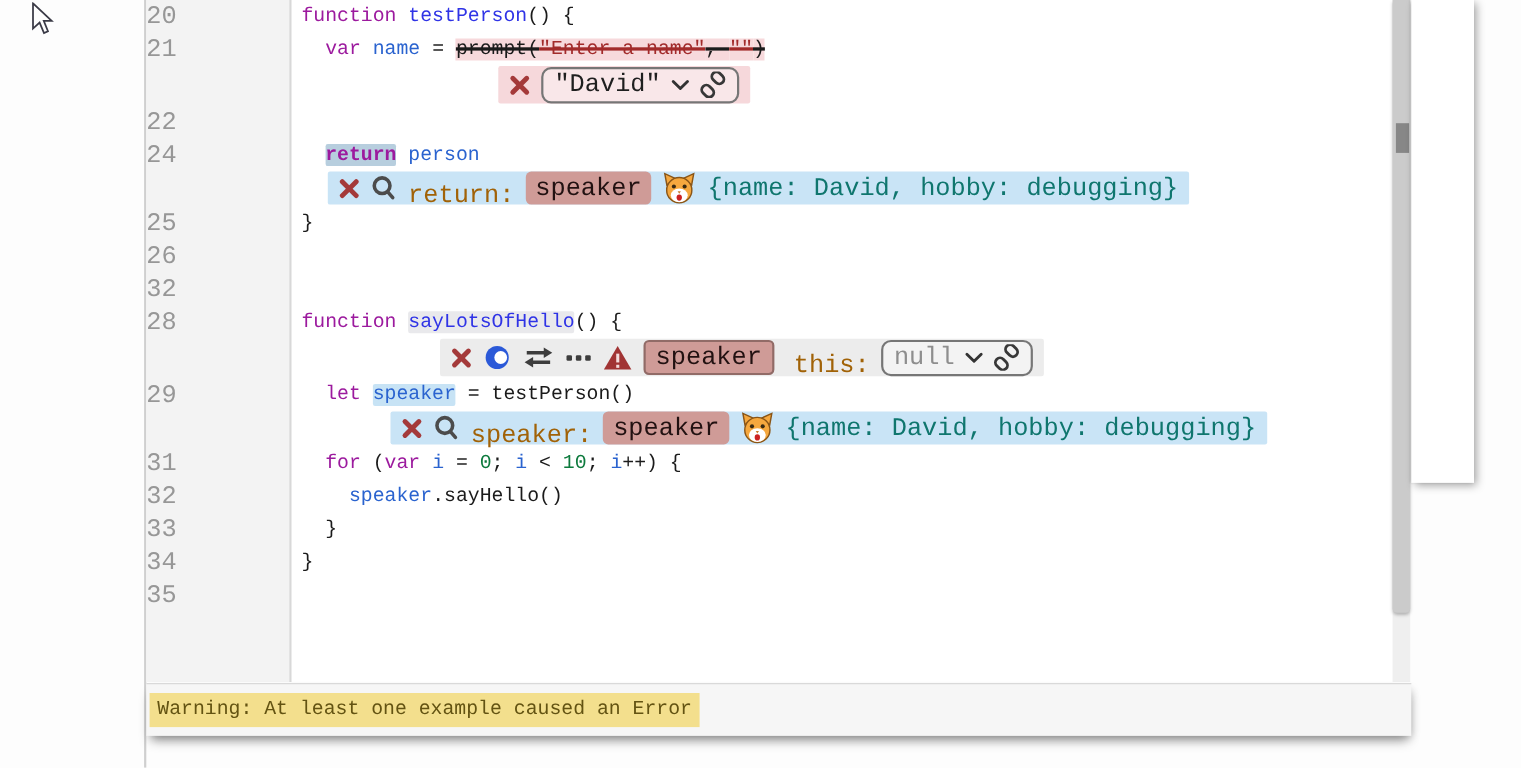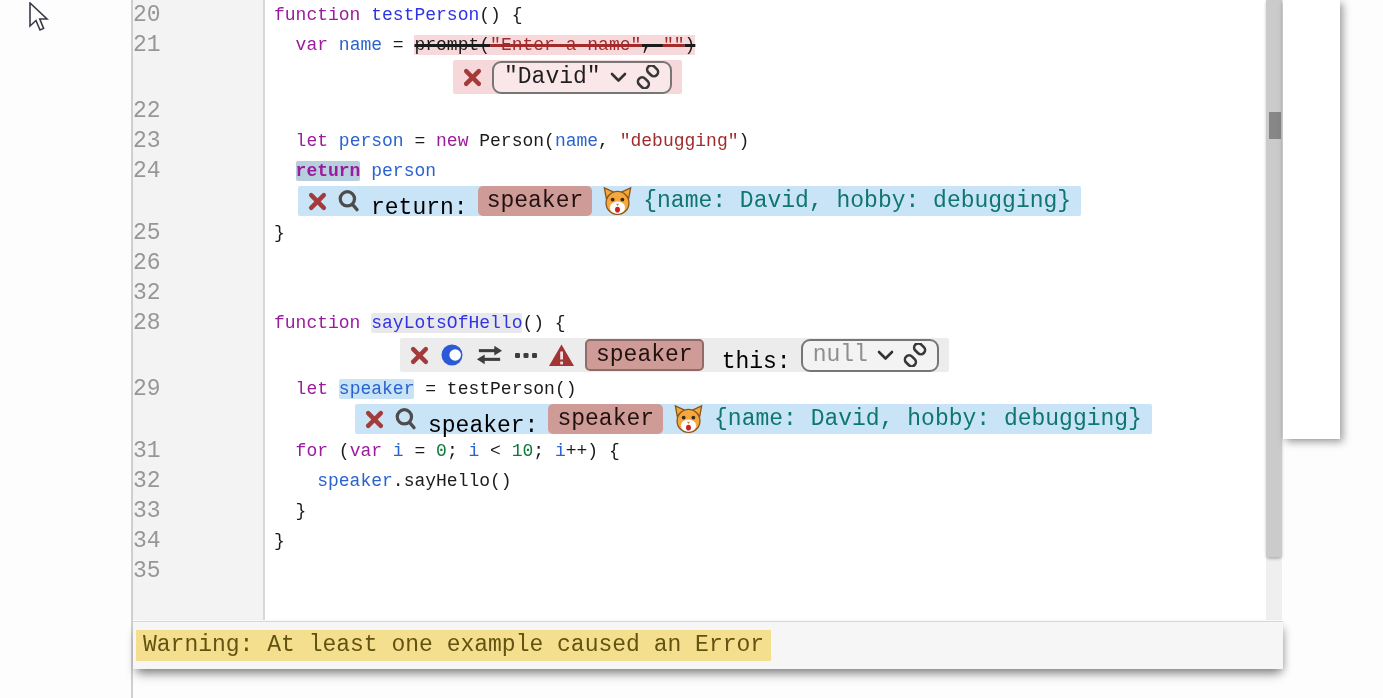--- a/index.html
+++ b/index.html
@@ -36,21 +36,21 @@
   .row.probe{height:32px;}
   .row.probe.tall{height:36px;}
   .probeline{display:flex;align-items:flex-start;}
   .probe-bar{display:inline-flex;align-items:center;gap:10px;height:30px;
              padding:0 10px;border-radius:2px;font-size:23px;}
   .tall .probe-bar{height:34px;}
   .pv-blue{background:#c9e4f6;}
   .pv-gray{background:#ececec;}
   .pv-pink{background:#f6d8db;}
   .picon{display:inline-flex;align-items:center;justify-content:center;line-height:0;}
-  .plabel{color:#000000;white-space:pre;margin-top:14px;}
+  .plabel{color:#a16207;white-space:pre;margin-top:14px;}
   .plabel.gap{margin-left:8px;}
   .pvalue{color:#0f766e;white-space:pre;}
   .chip{background:#cf9b97;color:#221111;padding:0 9px;border-radius:5px;line-height:30px;white-space:pre;}
   .chip.bordered{border:2px solid #916b67;line-height:28px;}
   .vbox{display:inline-flex;align-items:center;gap:9px;border:2px solid #767676;border-radius:9px;
         padding:0 10px;height:29px;background:rgba(255,255,255,0.40);}
   .vtext{color:#1f1f1f;white-space:pre;}
   .vtext.dim{color:#8e8e8e;}
 
   
@@ -60,21 +60,21 @@
   .sb-thumb{position:absolute;left:3px;top:112px;width:12px;height:27px;background:#878787;}
 
   
   .side-panel{position:absolute;left:1283px;top:0;width:57px;height:439px;background:#ffffff;
               box-shadow:3px 3px 8px rgba(0,0,0,0.38), -1px 0 2px rgba(0,0,0,0.10);}
 
   
   .statusbar{position:absolute;left:133px;top:621px;width:1150px;height:48px;background:#f6f6f6;
              border-top:1.5px solid #d6d6d6;box-sizing:border-box;display:flex;align-items:center;
              box-shadow:0 8px 10px -3px rgba(0,0,0,0.35), 3px 4px 8px -2px rgba(0,0,0,0.25);}
-  .warnchip{margin-left:3px;background:#f3df8d;color:#635312;font-size:23px;line-height:31px;
+  .warnchip{margin-left:3px;background:#f3df8d;color:#635312;font-size:18px;line-height:31px;
             padding:0 7px;white-space:pre;}
 
   
   .cursor{position:absolute;left:28px;top:2px;}
 </style>
 </head>
 <body>
 
 <div class="stage">
 
@@ -121,24 +121,20 @@
                     </g>
                   </svg>
                 </span>
               </span>
             </div>
           </div>
         </div>
         <div class="row code">
           <div class="ln">22</div>
           <div class="codeline"></div>
-        </div>
-        <div class="row code">
-          <div class="ln">23</div>
-          <div class="codeline"><span class="seg-pl">  </span><span class="seg-kw">let</span><span class="seg-pl"> </span><span class="seg-vr">person</span><span class="seg-pl"> = </span><span class="seg-kw">new</span><span class="seg-pl"> Person(</span><span class="seg-vr">name</span><span class="seg-pl">, </span><span class="seg-str">"debugging"</span><span class="seg-pl">)</span></div>
         </div>
         <div class="row code">
           <div class="ln">24</div>
           <div class="codeline"><span class="seg-pl">  </span><span class="seg-kw hl-return">return</span><span class="seg-pl"> </span><span class="seg-vr">person</span></div>
         </div>
         <div class="row probe">
           <div class="ln"></div>
           <div class="probeline" style="margin-left: 35px;">
             <div class="probe-bar pv-blue">
               <span class="picon">

